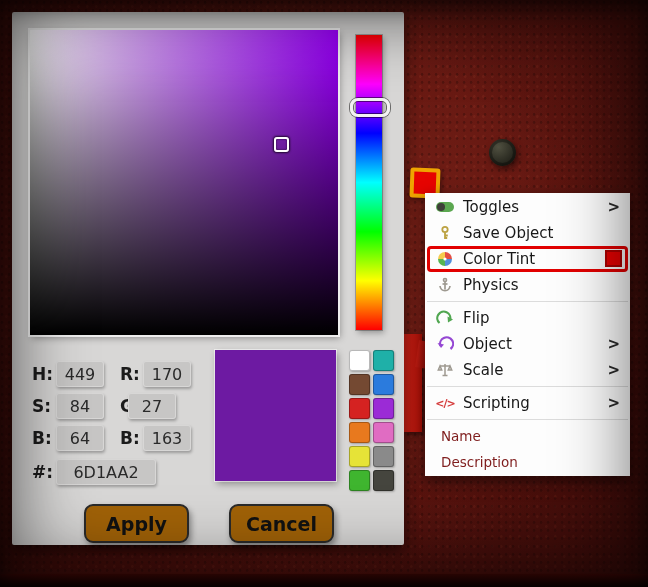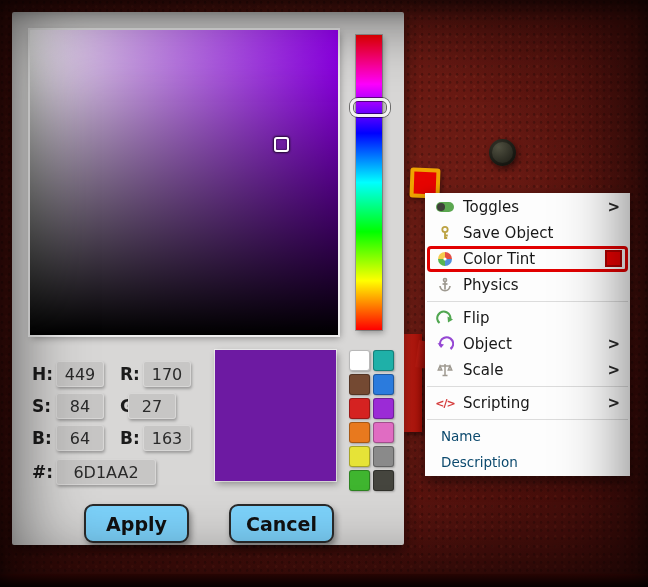--- a/index.html
+++ b/index.html
@@ -56,41 +56,41 @@
     box-shadow:1px 2px 3px rgba(0,0,0,.28), inset 0 0 0 1px rgba(255,255,255,.3);}
 
   .preview{position:absolute;left:203px;top:338px;width:121px;height:131px;
     box-shadow:0 0 0 1px rgba(255,255,255,.55), 2px 3px 7px rgba(0,0,0,.35);}
 
   .swatch-grid{position:absolute;left:337px;top:338px;display:grid;
     grid-template-columns:21px 21px;grid-auto-rows:21px;gap:3px;}
   .swatch{border-radius:3px;cursor:pointer;
     box-shadow:inset 0 0 0 1px rgba(0,0,0,.28), 1px 1px 2px rgba(0,0,0,.25);}
 
-  .btn{position:absolute;top:492px;width:101px;height:35px;background:#7dd3fc;
+  .btn{position:absolute;top:492px;width:101px;height:35px;background:#a16207;
     border:2px solid #2a2a2a;border-radius:9px;
     display:flex;align-items:center;justify-content:center;
     font-size:19px;font-weight:bold;color:#111;cursor:pointer;
     box-shadow:2px 4px 6px rgba(0,0,0,.4);}
   .btn-apply{left:72px;}
   .btn-cancel{left:217px;}
 
   
   .ctx-menu{position:absolute;left:425px;top:193px;width:205px;z-index:6;
     background:#fdfdfd;box-shadow:0 5px 14px rgba(0,0,0,.55);
     padding:1px 0;}
   .mi{position:relative;height:26px;display:flex;align-items:center;
     padding:0 16px 0 8px;cursor:pointer;}
   .mi-icon{width:24px;height:18px;display:flex;align-items:center;justify-content:center;
     flex:0 0 24px;opacity:.9;}
   .mi-label{margin-left:6px;font-size:15px;color:#181818;white-space:nowrap;}
   .mi-arrow{position:absolute;right:10px;font-size:15px;font-weight:bold;color:#2b2b2b;}
   .mi-sep{height:1px;background:#dcdcdc;margin:3px 2px;}
   .mi.disabled{cursor:default;}
-  .mi.disabled .mi-label{color:#0c4a6e;font-size:13.5px;margin-left:8px;}
+  .mi.disabled .mi-label{color:#7f1d1d;font-size:13.5px;margin-left:8px;}
   .hl-ring{position:absolute;inset:0px 2px;border:3px solid #e20000;border-radius:4px;pointer-events:none;}
   .tint-swatch{position:absolute;right:8px;top:4px;width:17px;height:17px;
     box-shadow:inset 0 0 0 2px rgba(120,0,0,.55);}
   .script-glyph{font-size:11px;font-weight:bold;color:#d02525;letter-spacing:-1px;}
 </style>
 </head>
 <body>
 
 <div id="screen">
 

